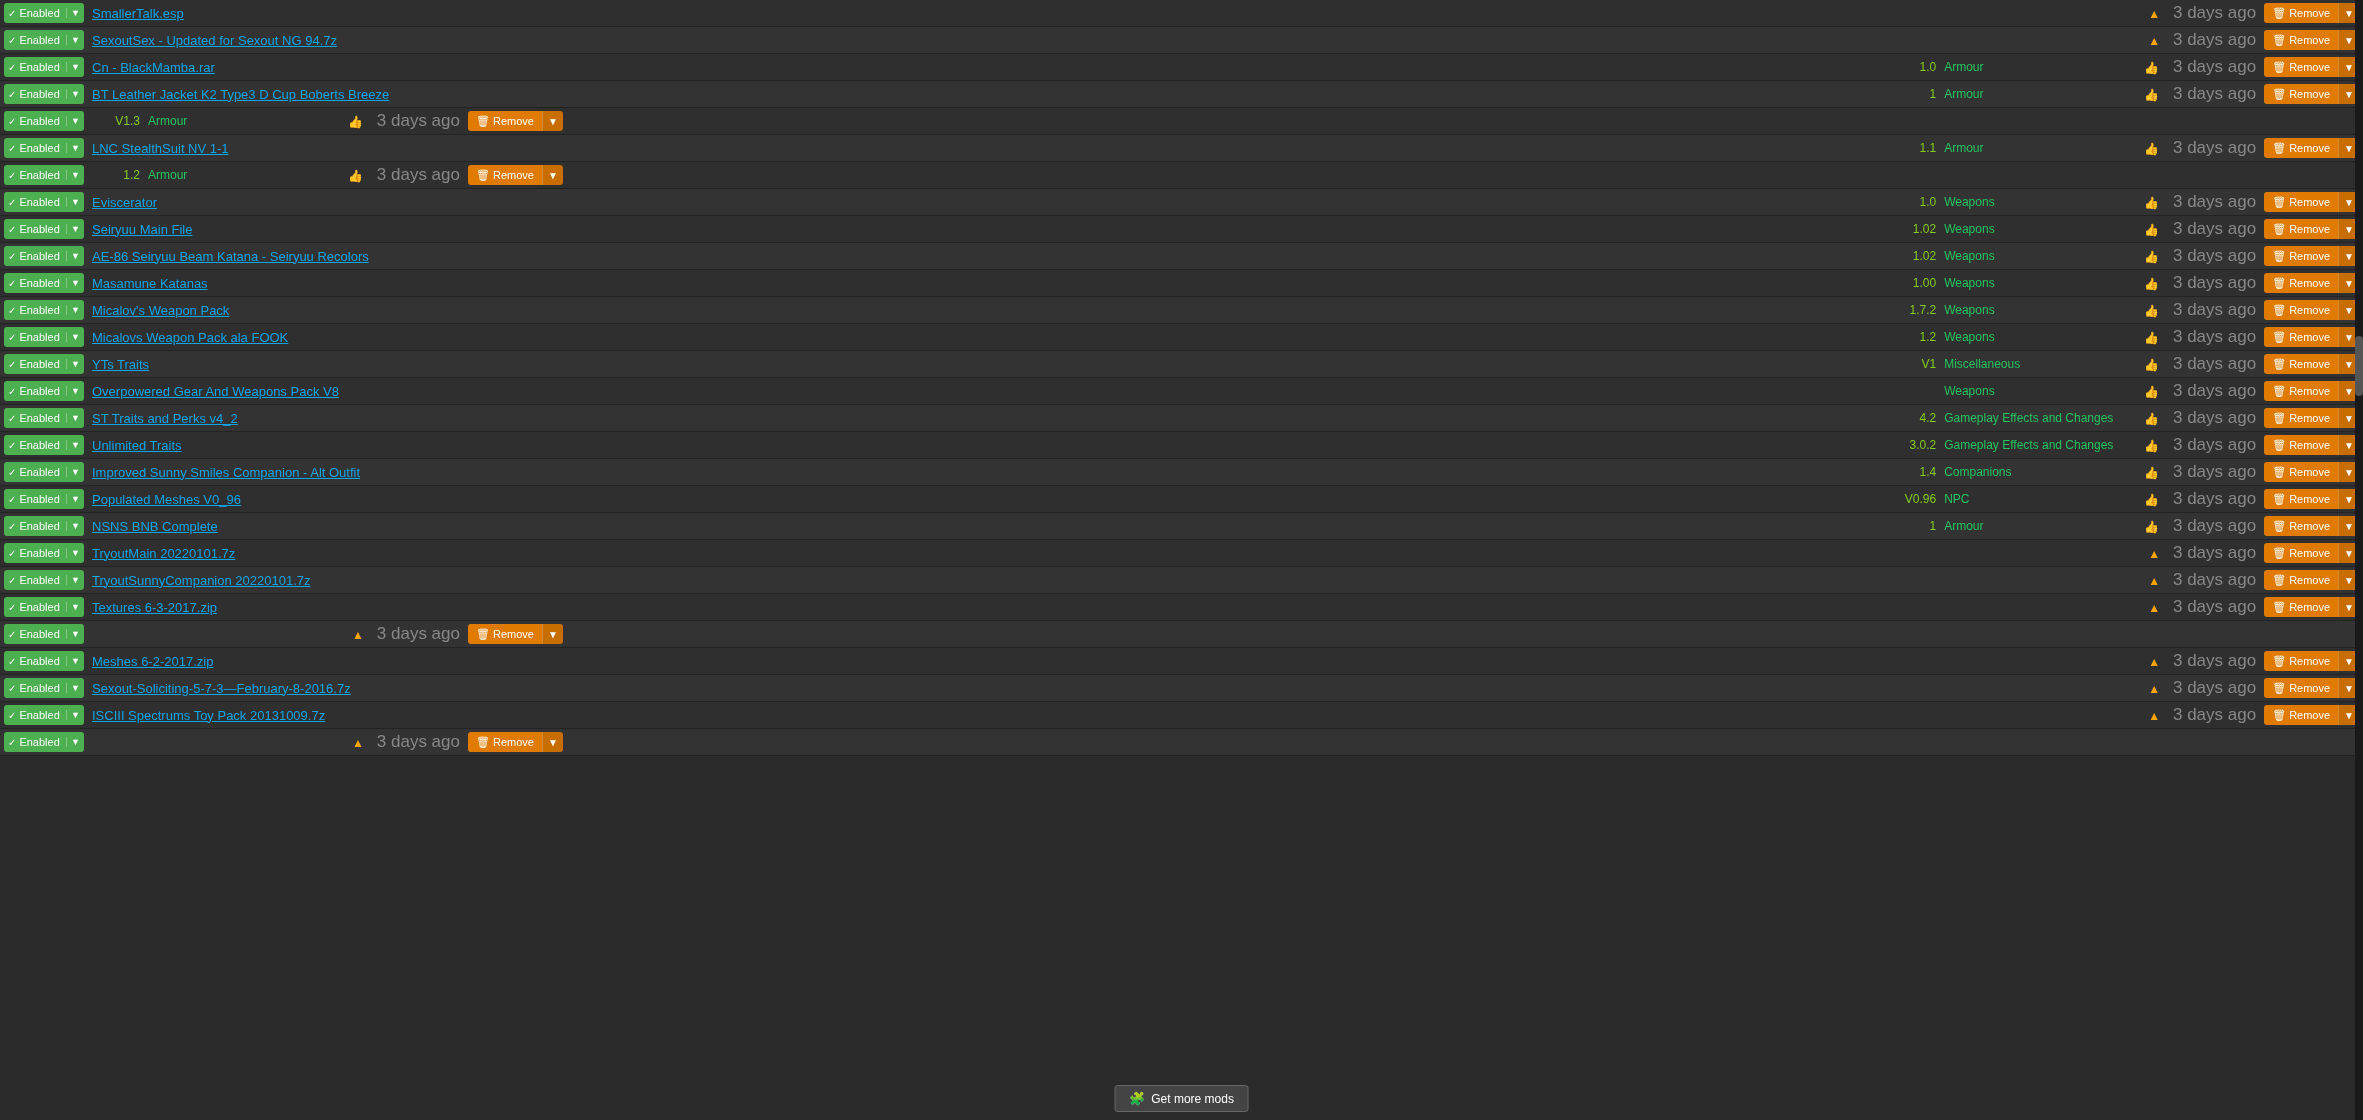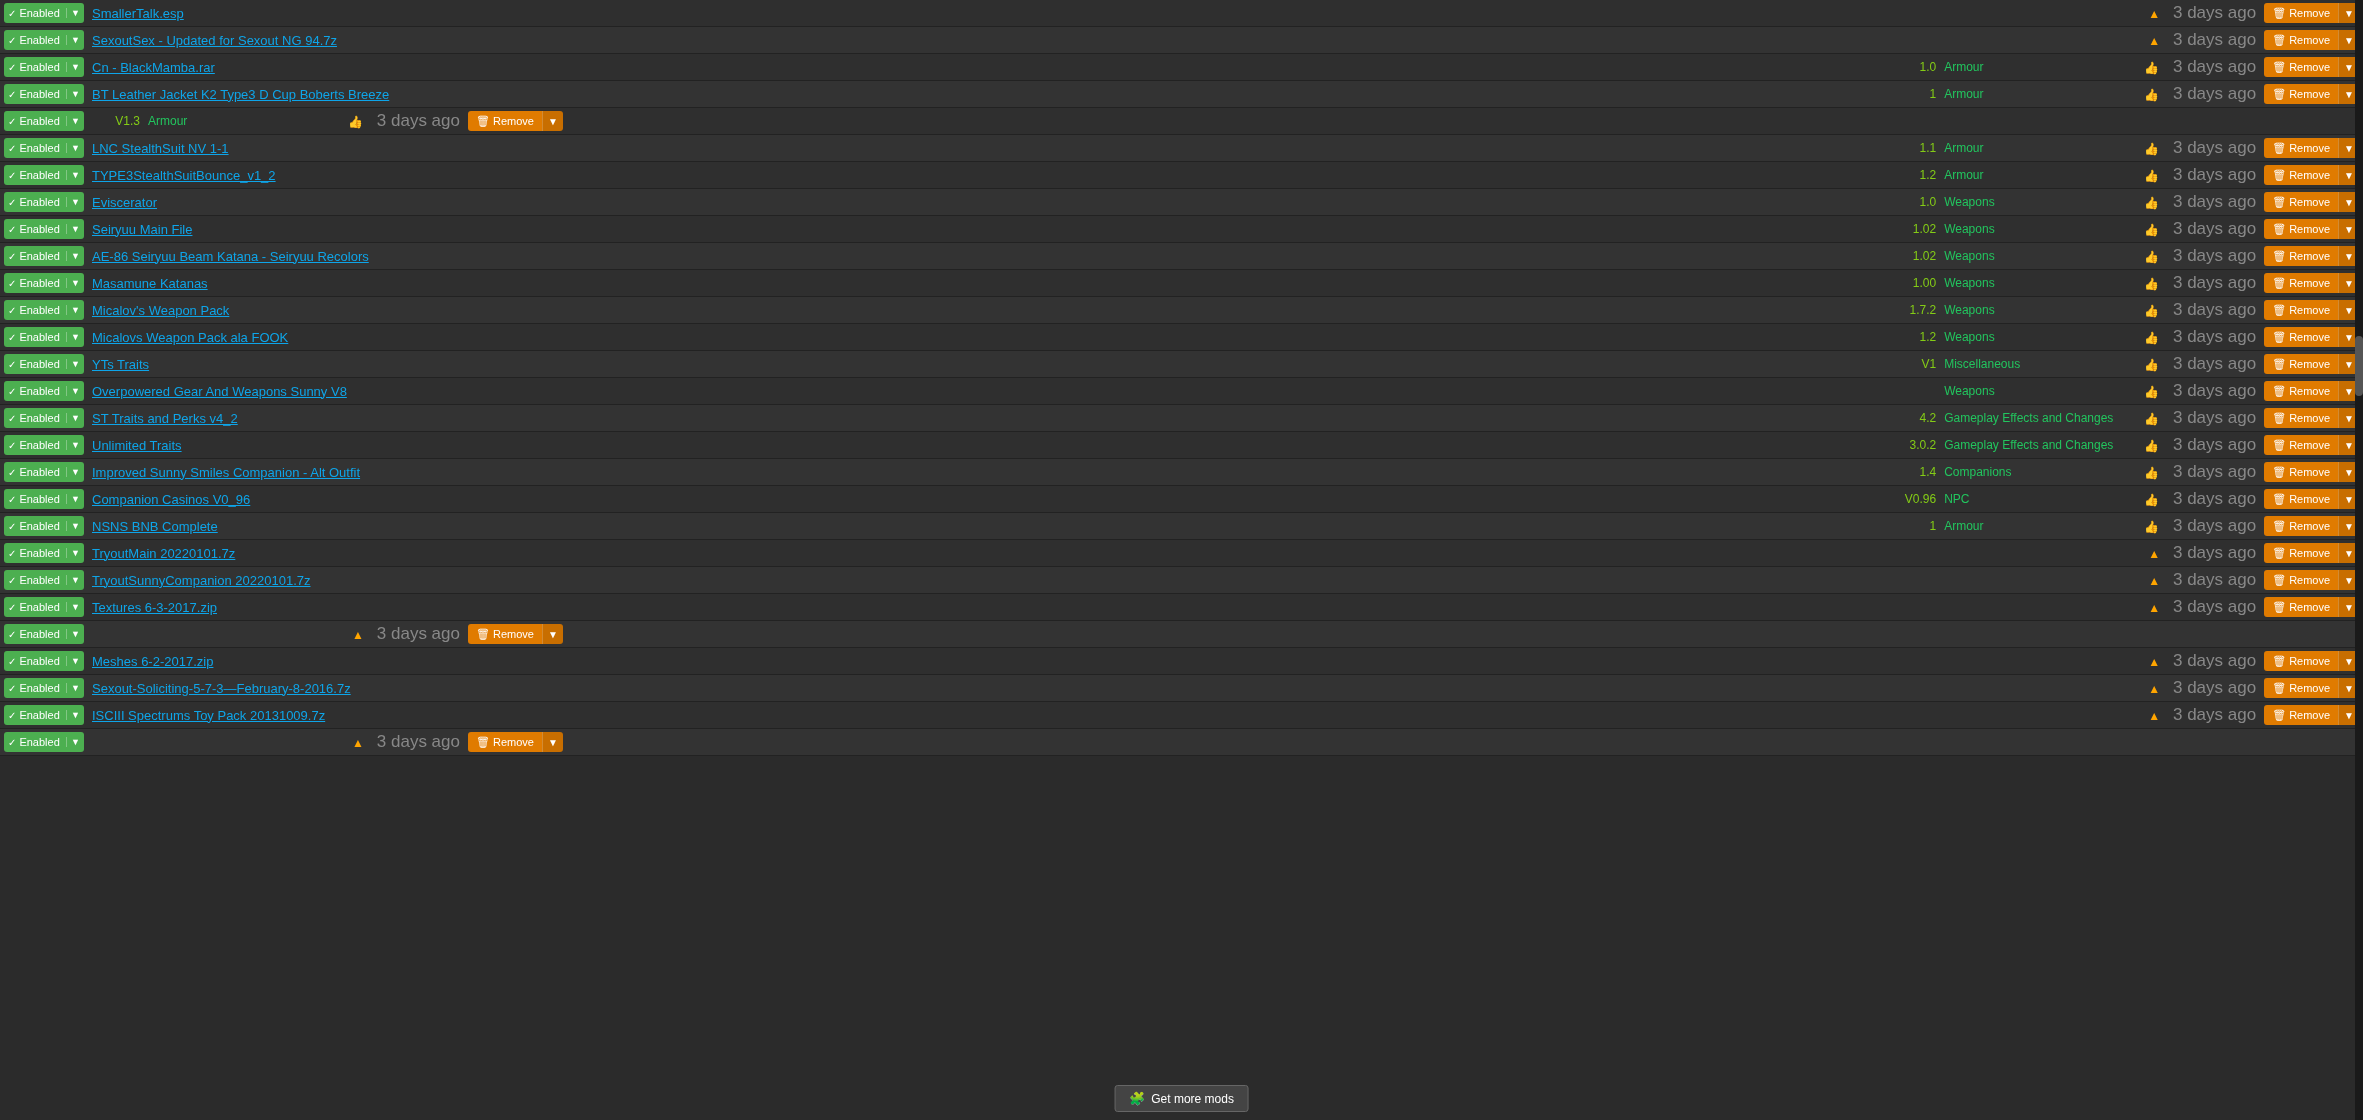--- a/index.html
+++ b/index.html
@@ -294,21 +294,20 @@
           <span>▼</span>
         </button>
       </div>
     </div>
     <div class="mod-row">
       <button class="enabled-btn">
         <span class="check-icon">✓</span>
         <span>Enabled</span>
         <span class="dropdown-arrow">▼</span>
       </button>
-      <span class="mod-name">TYPE3StealthSuitBounce_v1_2</span>
       <span class="mod-version">1.2</span>
       <span class="mod-category">Armour</span>
       <span class="mod-flag"><span class="thumb-icon">👍</span></span>
       <span class="mod-time">3 days ago</span>
       <div class="remove-btn-group">
         <button class="remove-btn">
           <span class="trash-icon">🗑</span>
           <span>Remove</span>
         </button>
         <button class="remove-dropdown">
@@ -462,21 +461,21 @@
           <span>▼</span>
         </button>
       </div>
     </div>
     <div class="mod-row">
       <button class="enabled-btn">
         <span class="check-icon">✓</span>
         <span>Enabled</span>
         <span class="dropdown-arrow">▼</span>
       </button>
-      <span class="mod-name">Overpowered Gear And Weapons Sunny V8</span>
+      <span class="mod-name">Overpowered Gear And Weapons Pack V8</span>
       <span class="mod-version"></span>
       <span class="mod-category">Weapons</span>
       <span class="mod-flag"><span class="thumb-icon">👍</span></span>
       <span class="mod-time">3 days ago</span>
       <div class="remove-btn-group">
         <button class="remove-btn">
           <span class="trash-icon">🗑</span>
           <span>Remove</span>
         </button>
         <button class="remove-dropdown">
@@ -546,21 +545,21 @@
           <span>▼</span>
         </button>
       </div>
     </div>
     <div class="mod-row">
       <button class="enabled-btn">
         <span class="check-icon">✓</span>
         <span>Enabled</span>
         <span class="dropdown-arrow">▼</span>
       </button>
-      <span class="mod-name">Companion Casinos V0_96</span>
+      <span class="mod-name">Populated Meshes V0_96</span>
       <span class="mod-version">V0.96</span>
       <span class="mod-category">NPC</span>
       <span class="mod-flag"><span class="thumb-icon">👍</span></span>
       <span class="mod-time">3 days ago</span>
       <div class="remove-btn-group">
         <button class="remove-btn">
           <span class="trash-icon">🗑</span>
           <span>Remove</span>
         </button>
         <button class="remove-dropdown">

